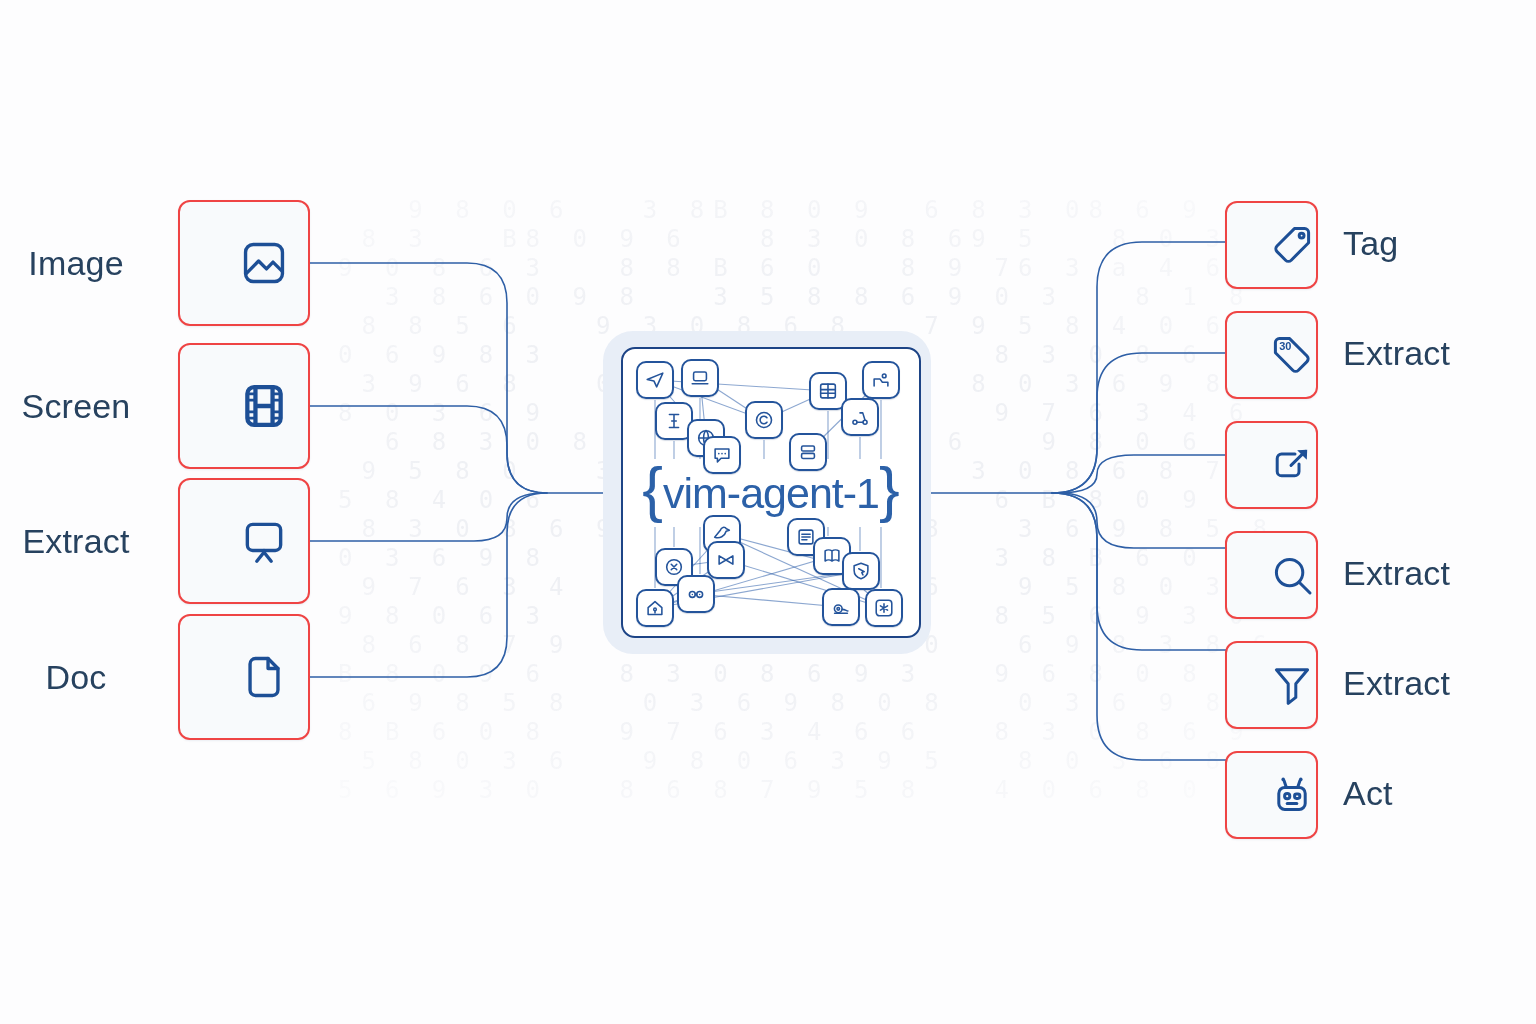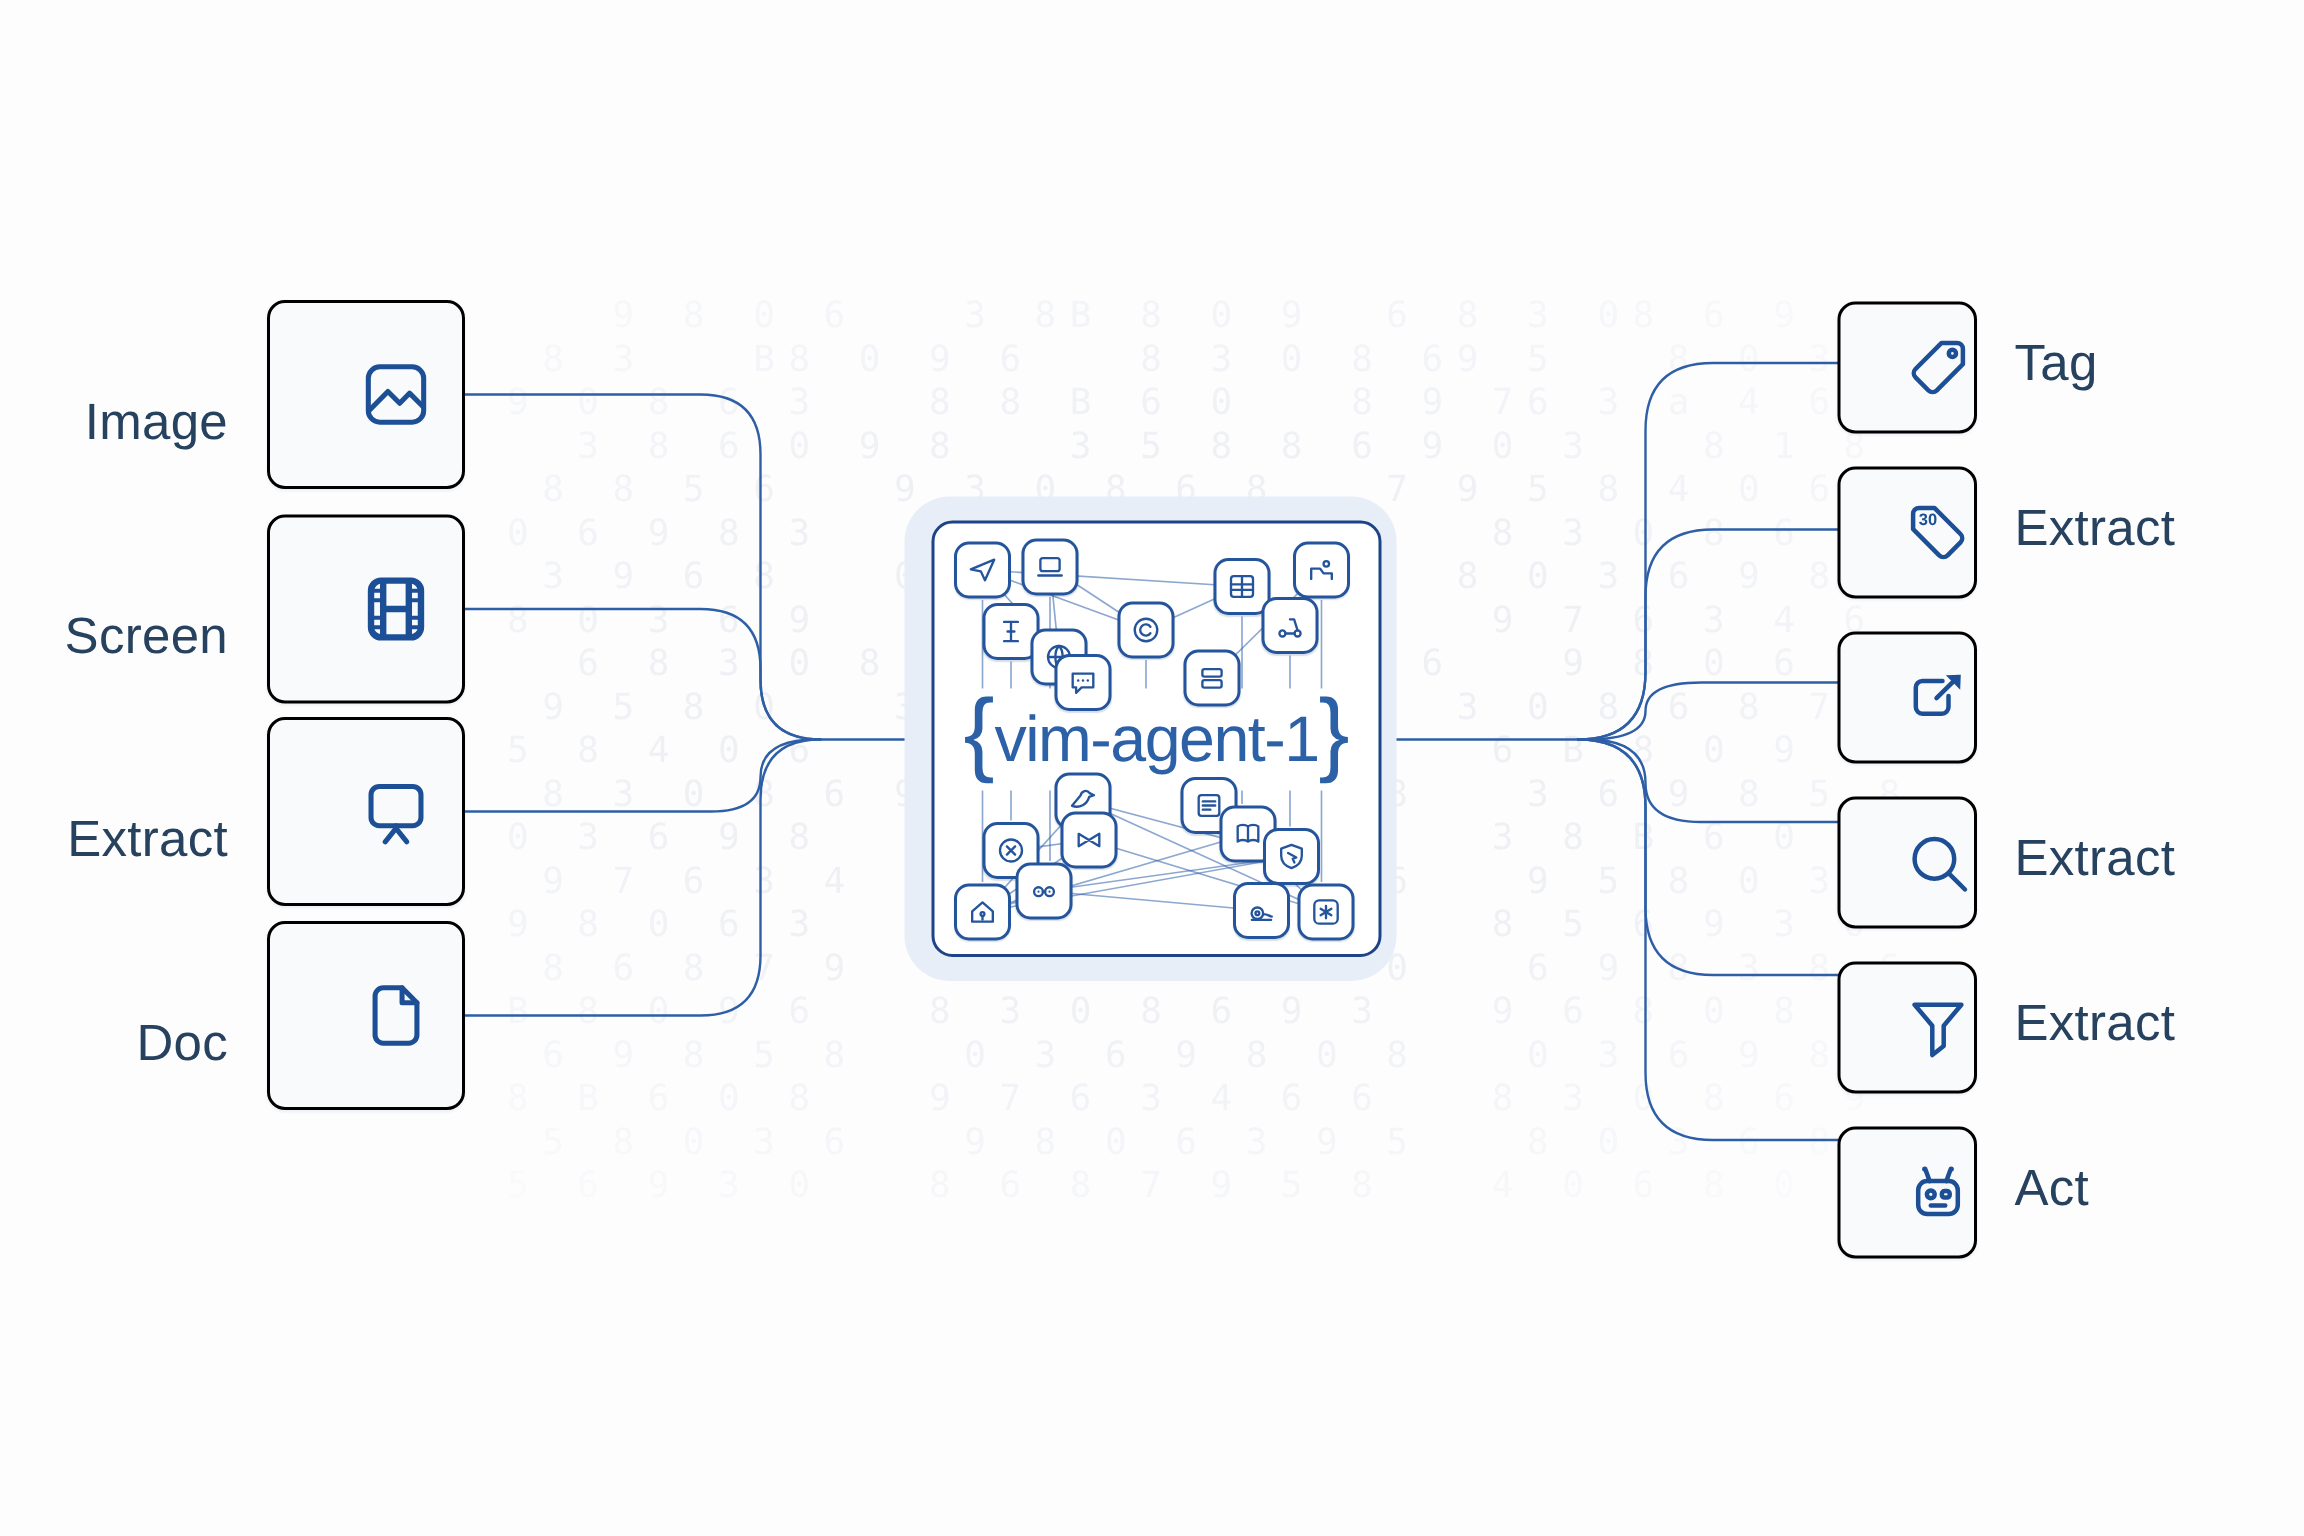--- a/index.html
+++ b/index.html
@@ -8,28 +8,28 @@
   
   .noise{position:absolute;left:338px;top:196px;white-space:pre;
          font-family:"DejaVu Sans Mono",monospace;font-size:24px;line-height:29px;
          letter-spacing:9px;color:rgba(118,134,166,0.14);user-select:none;}
   .fade{position:absolute;inset:0;
         background:radial-gradient(ellipse 900px 520px at 50% 47%,rgba(253,253,254,0) 35%,rgba(253,253,254,0.92) 85%),
                    linear-gradient(rgba(253,253,254,0.25),rgba(253,253,254,0.25));}
   svg.layer{position:absolute;left:0;top:0;}
   .conn{stroke:#2e5fa6;stroke-width:1.6;fill:none;stroke-linecap:round;}
   
-  .box{position:absolute;background:#f8fafc;border:2px solid #000000;border-radius:12px;
+  .box{position:absolute;background:#f8fafc;border:2px solid #ef4444;border-radius:12px;
        display:flex;align-items:center;justify-content:center;box-sizing:border-box;
        box-shadow:0 1px 2px rgba(25,60,110,0.08);padding-left:40px;}
   .box.in{width:132px;height:126px;}
   .box.out{width:93px;height:88px;}
   .lbl{position:absolute;color:#27425f;font-size:34px;letter-spacing:0.2px;
        transform:translateY(-50%);white-space:nowrap;}
-  .lbl.left{left:0;width:152px;text-align:right;margin-top:19px;}
+  .lbl.left{left:0;width:152px;text-align:center;}
   .lbl.right{left:1343px;text-align:left;}
   .nodeicon{stroke:#1d4f96;fill:none;stroke-width:1.5;stroke-linejoin:round;stroke-linecap:round;}
   
   .glow{position:absolute;left:603px;top:331px;width:328px;height:323px;border-radius:30px;
         background:#e8eef7;}
   .corebox{position:absolute;left:621px;top:347px;width:300px;height:291px;border-radius:14px;
            background:#ffffff;border:2px solid #1d4486;box-sizing:border-box;}
   .tile{position:absolute;width:38px;height:38px;border-radius:10px;background:#ffffff;
         border:2px solid #24549b;box-sizing:border-box;display:flex;align-items:center;
         justify-content:center;box-shadow:0 1px 1px rgba(25,60,110,0.18);}

